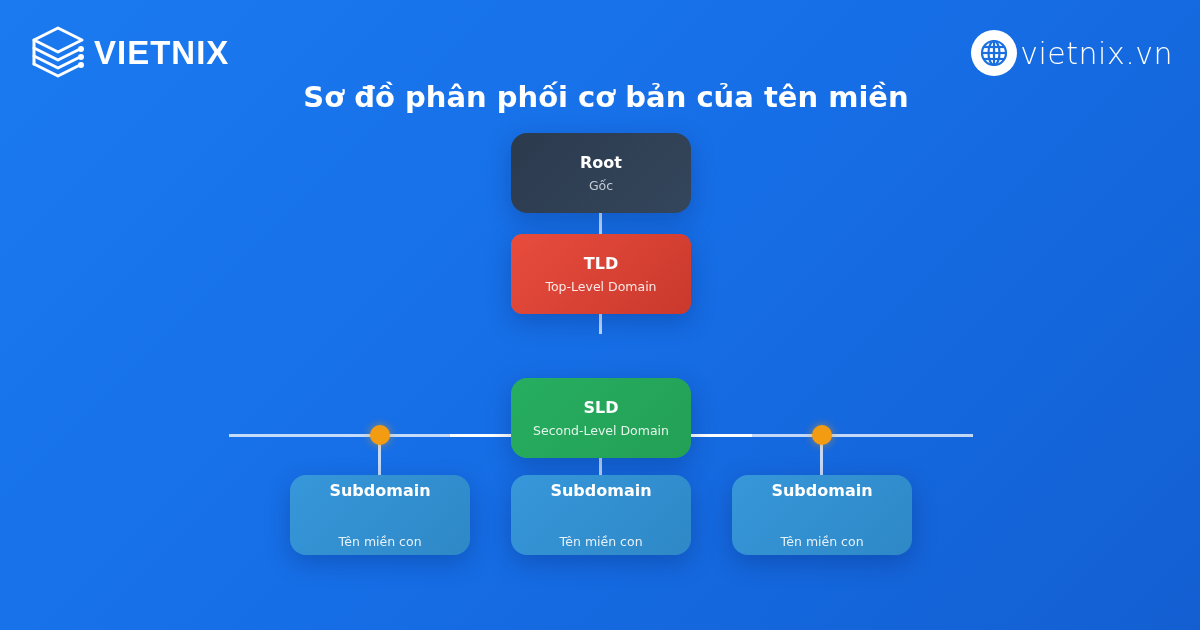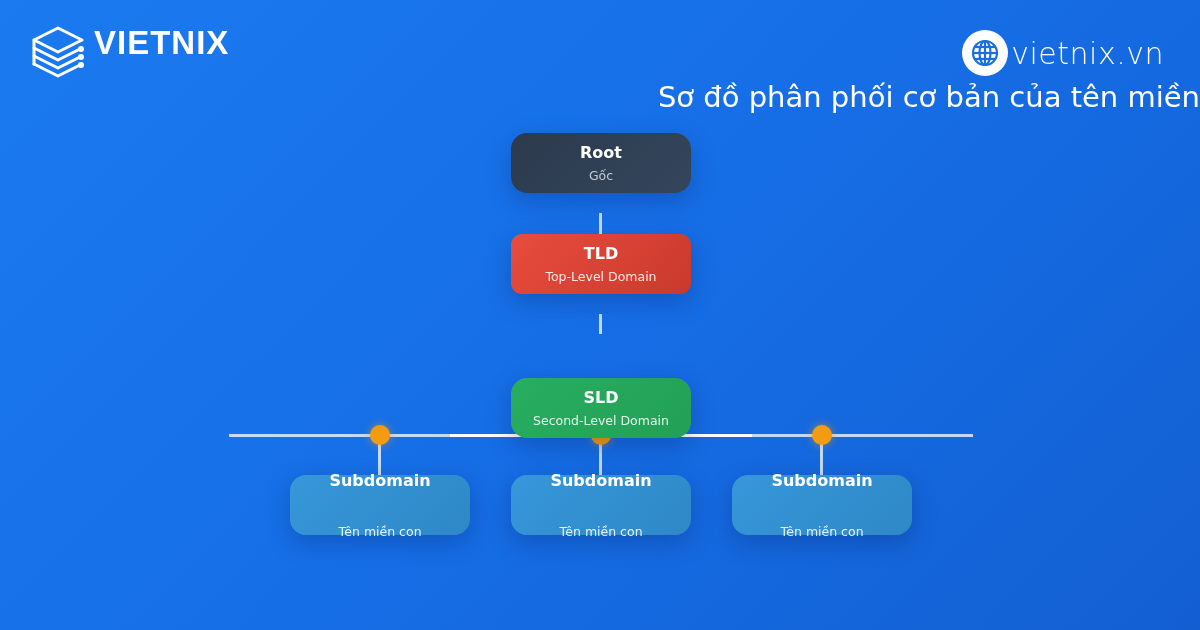--- a/index.html
+++ b/index.html
@@ -5,45 +5,45 @@
   * { box-sizing: border-box; margin: 0; padding: 0; }
   html, body { width: 1200px; height: 630px; overflow: hidden; }
   body {
     font-family: "DejaVu Sans", "Liberation Sans", sans-serif;
     background: linear-gradient(135deg, #1b7af0 0%, #166ee6 50%, #135fd2 100%);
     position: relative;
     color: #fff;
   }
   .logo {
     position: absolute; left: 30px; top: 24px;
-    display: flex; align-items: flex-start; gap: 8px;
+    display: flex; align-items: center; gap: 8px;
   }
   .logo-mark { width: 56px; height: 58px; }
   .logo-text {
     font-family: "Liberation Sans", sans-serif;
     font-size: 33px; font-weight: 700; letter-spacing: 1px; color: #fff;
   }
   .site {
-    position: absolute; right: 36px; top: 30px;
+    position: absolute; right: 27px; top: 30px;
     display: flex; align-items: center; gap: 3px;
   }
   .globe-wrap {
     width: 46px; height: 46px; border-radius: 50%;
     background: #fff; display: flex; align-items: center; justify-content: center;
   }
   .site-text {
     font-family: "DejaVu Sans", sans-serif;
     font-size: 30px; font-weight: 300; color: #fff; letter-spacing: 0.5px;
   }
   .title {
     position: absolute; left: 0; right: 0; top: 80px;
-    text-align: right; font-size: 29px; font-weight: 400; color: #fff; padding-left: 12px;
+    text-align: center; font-size: 29px; font-weight: 700; color: #fff; padding-left: 12px;
   }
   .node {
-    position: absolute; width: 180px; height: 60px; border-radius: 16px;
+    position: absolute; width: 180px; height: 80px; border-radius: 16px;
     display: flex; flex-direction: column; align-items: center; justify-content: center;
     box-shadow: 0 8px 24px rgba(0, 20, 80, 0.25);
   }
   .node .n-title { font-size: 16px; font-weight: 700; color: #fff; }
   .node .n-sub { font-size: 12.5px; color: rgba(255,255,255,0.88); margin-top: 6px; }
   .node-root { left: 511px; top: 133px; background: linear-gradient(135deg, #2c3a4d, #34465c); }
   .node-root .n-sub { color: #c4ccd6; }
   .node-tld { left: 511px; top: 234px; background: linear-gradient(135deg, #e84c3d, #c9392c); border-radius: 11px; }
   .node-sld { left: 511px; top: 334px; background: linear-gradient(135deg, #27ae60, #23a055); margin-top: 44px; }
   .node-sub { top: 475px; background: linear-gradient(135deg, #3697da, #2f88c6); gap: 28px; }

